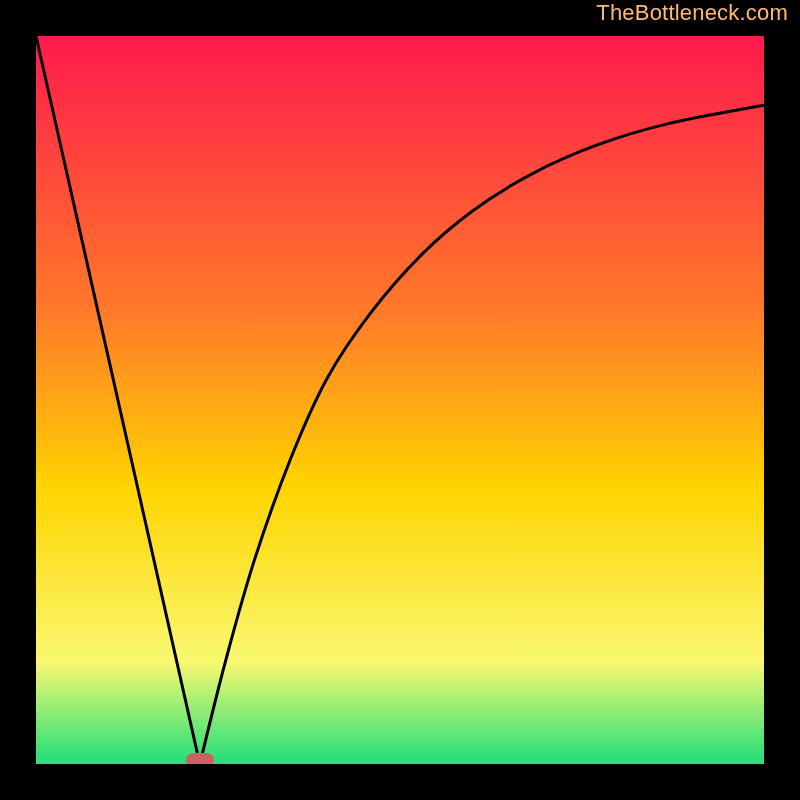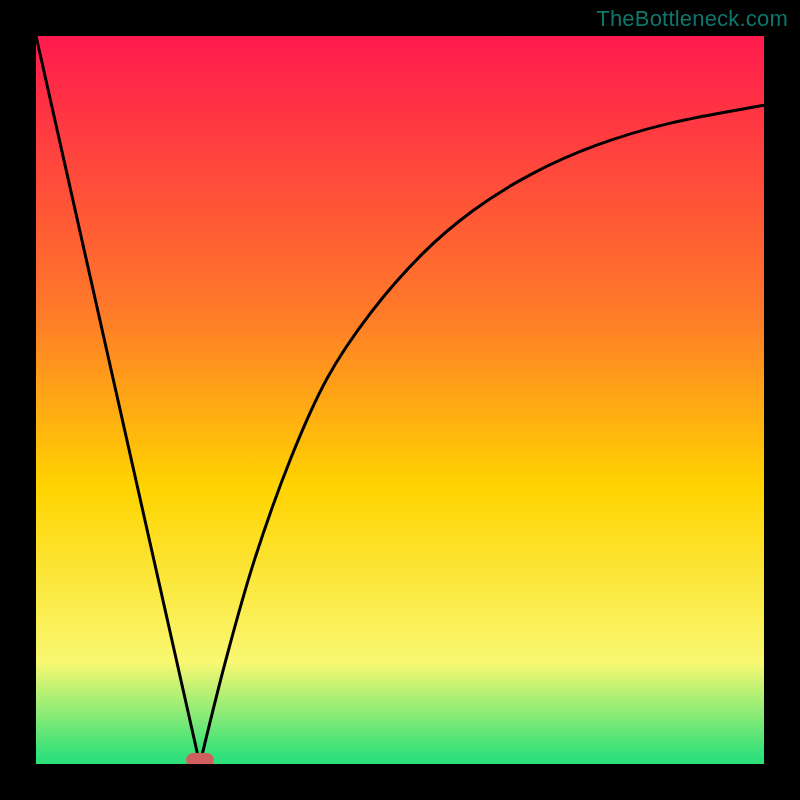--- a/index.html
+++ b/index.html
@@ -20,23 +20,23 @@
   .plot-area {
     position: absolute;
     left: 36px;
     top: 36px;
     width: 728px;
     height: 728px;
     overflow: hidden;
   }
   .watermark {
     position: absolute;
-    top: 6px;
+    top: 0;
     right: 12px;
-    color: #0f766e;
+    color: #fdba74;
     font-size: 22px;
     letter-spacing: 0.2px;
     font-weight: 400;
     user-select: none;
   }
   .marker {
     position: absolute;
     width: 28px;
     height: 14px;
     border-radius: 8px;

